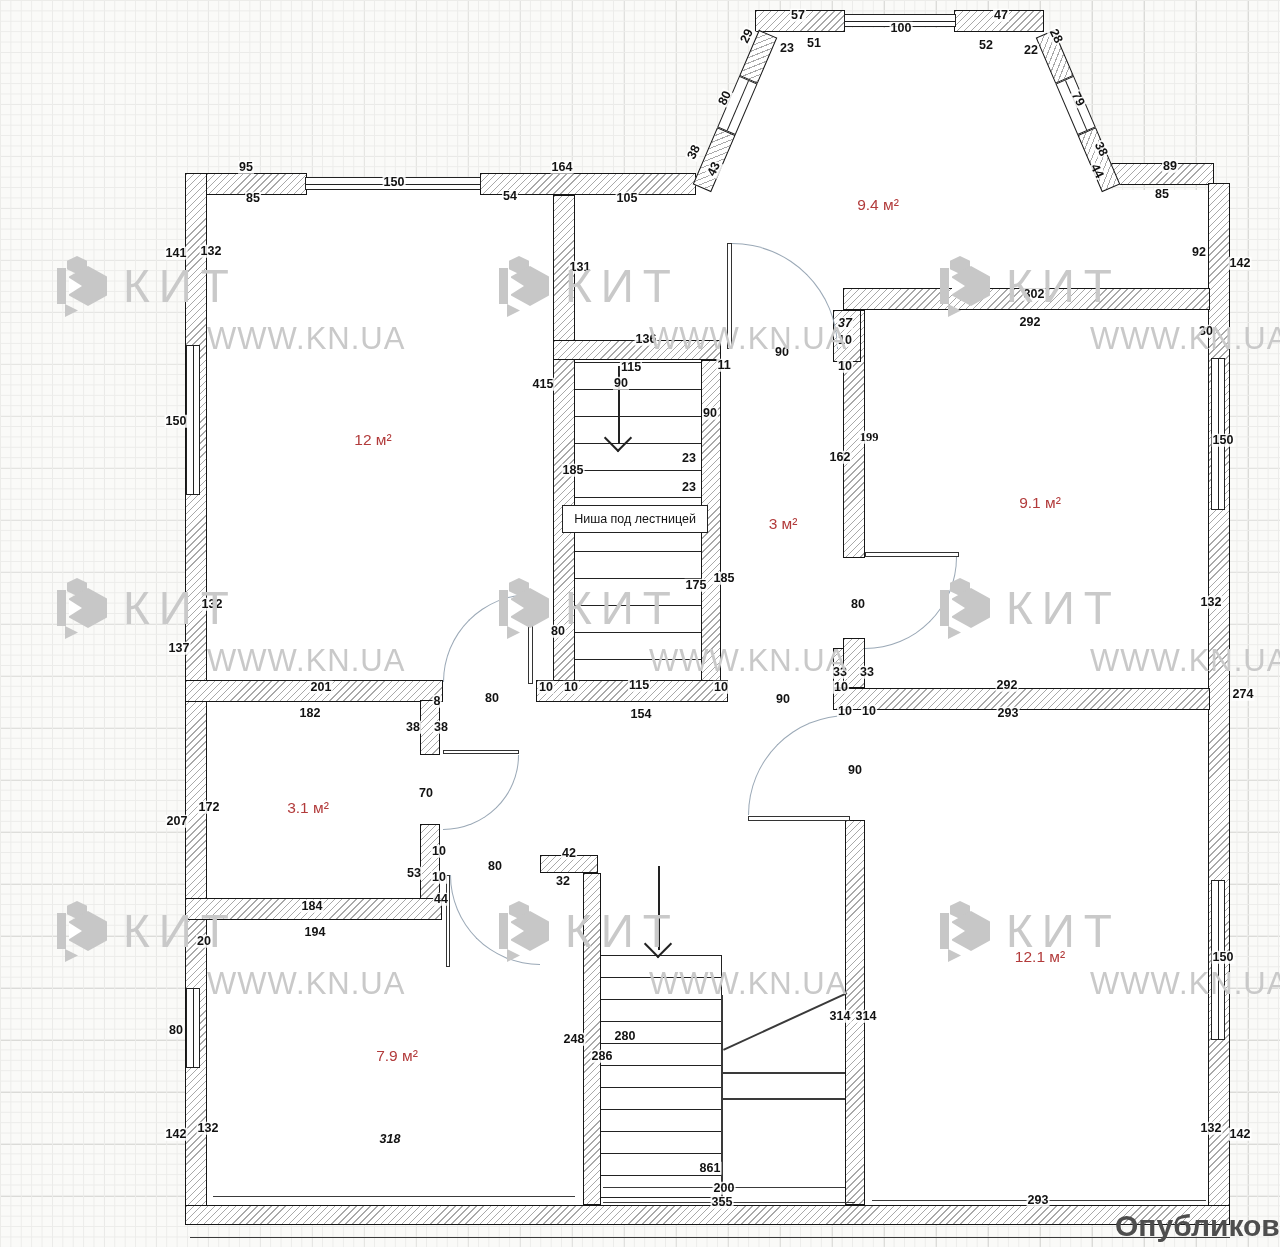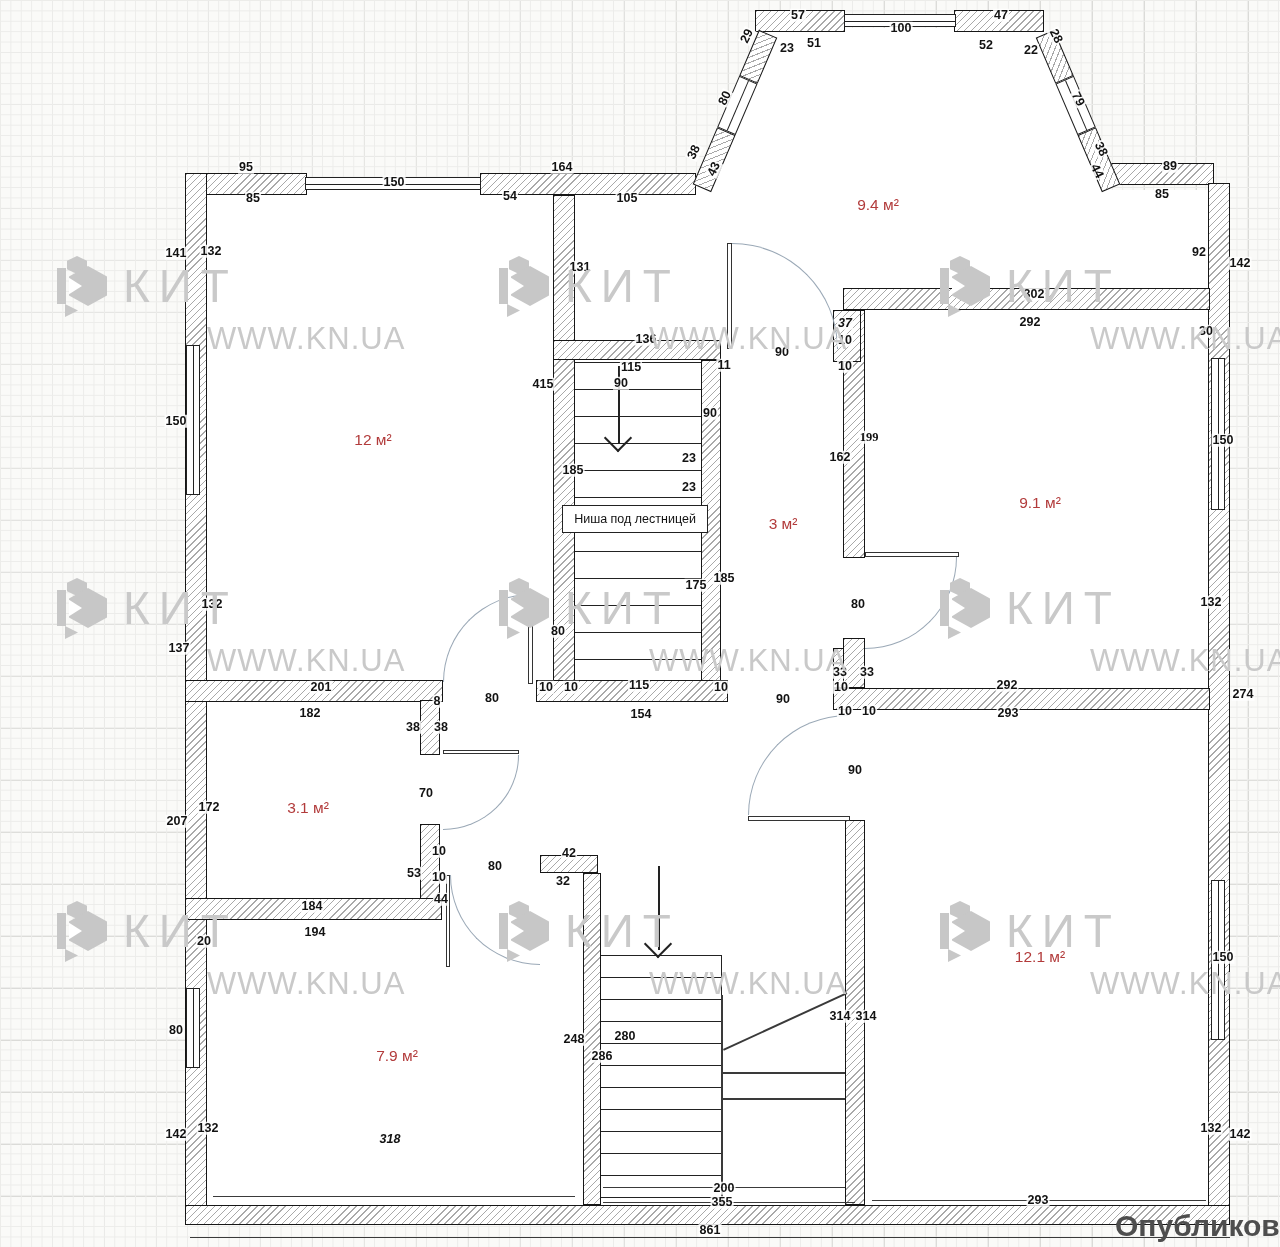--- a/index.html
+++ b/index.html
@@ -231,21 +231,21 @@
       <span class="dim" style="left: 625px; top: 1036px;">280</span>
       <span class="dim" style="left: 840px; top: 1016px;">314</span>
       <span class="dim" style="left: 866px; top: 1016px;">314</span>
       <span class="dim" style="left: 1223px; top: 957px;">150</span>
       <span class="dim" style="left: 1211px; top: 1128px;">132</span>
       <span class="dim" style="left: 1240px; top: 1134px;">142</span>
       <span class="dim" style="left: 390px; top: 1139px; font-style: italic;">318</span>
       <span class="dim" style="left: 724px; top: 1188px;">200</span>
       <span class="dim" style="left: 722px; top: 1202px;">355</span>
       <span class="dim" style="left: 1038px; top: 1200px;">293</span>
-      <span class="dim" style="left: 710px; top: 1230px;">861</span>
+      <span class="dim" style="left: 710px; top: 1168px;">861</span>
     </div>
   <div id="rooms">
       <span class="room" style="left: 878px; top: 205px;">9.4 м²</span>
       <span class="room" style="left: 373px; top: 440px;">12 м²</span>
       <span class="room" style="left: 1040px; top: 503px;">9.1 м²</span>
       <span class="room" style="left: 783px; top: 524px;">3 м²</span>
       <span class="room" style="left: 308px; top: 808px;">3.1 м²</span>
       <span class="room" style="left: 397px; top: 1056px;">7.9 м²</span>
       <span class="room" style="left: 1040px; top: 957px;">12.1 м²</span>
     </div>

